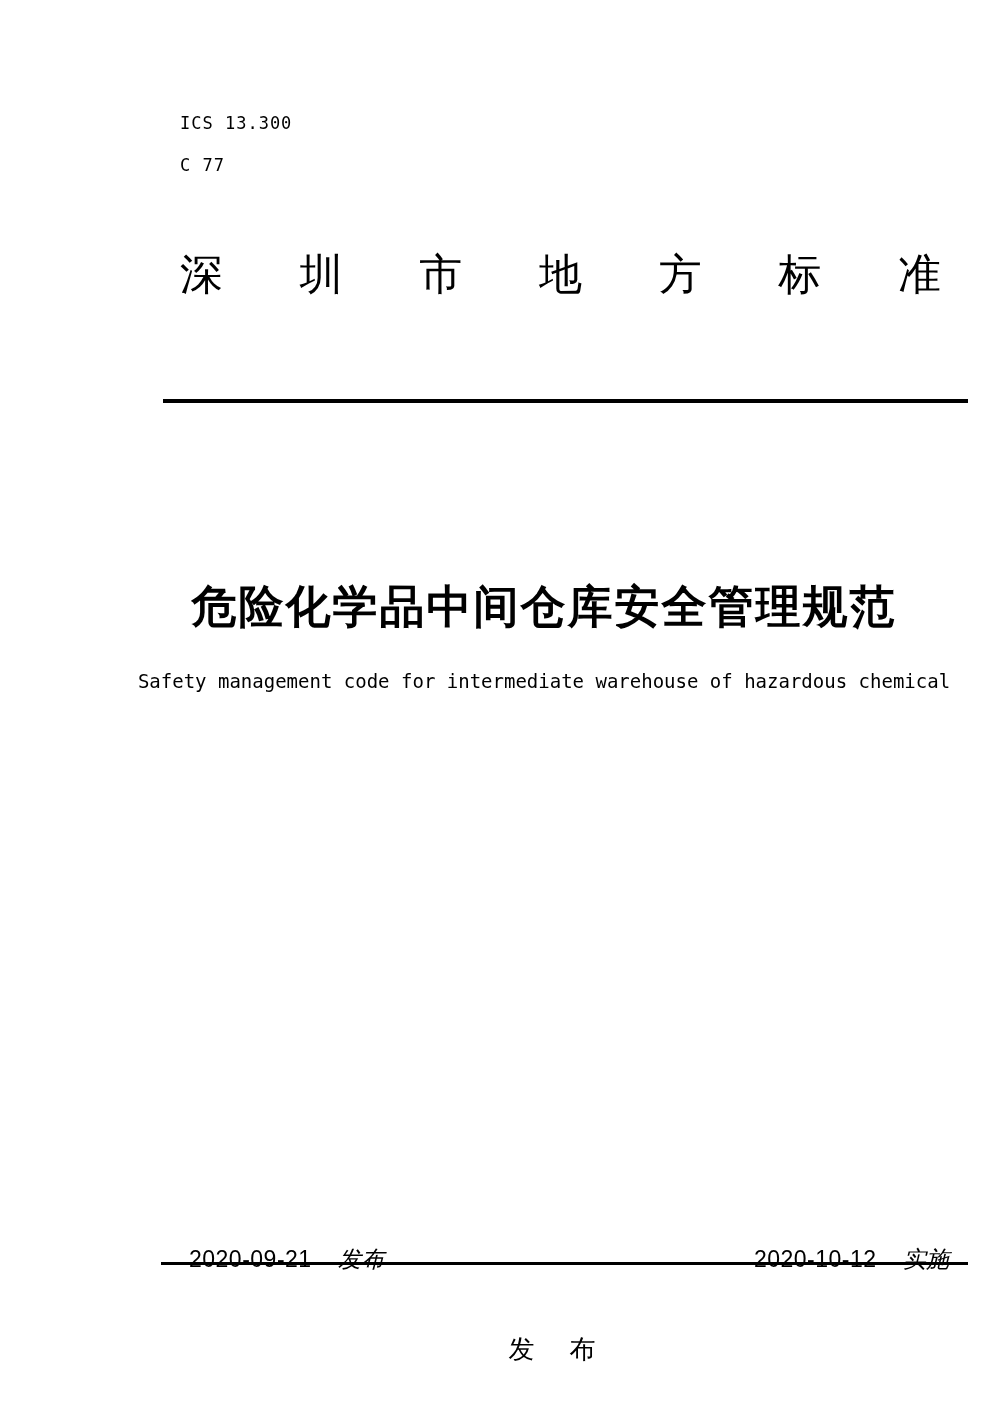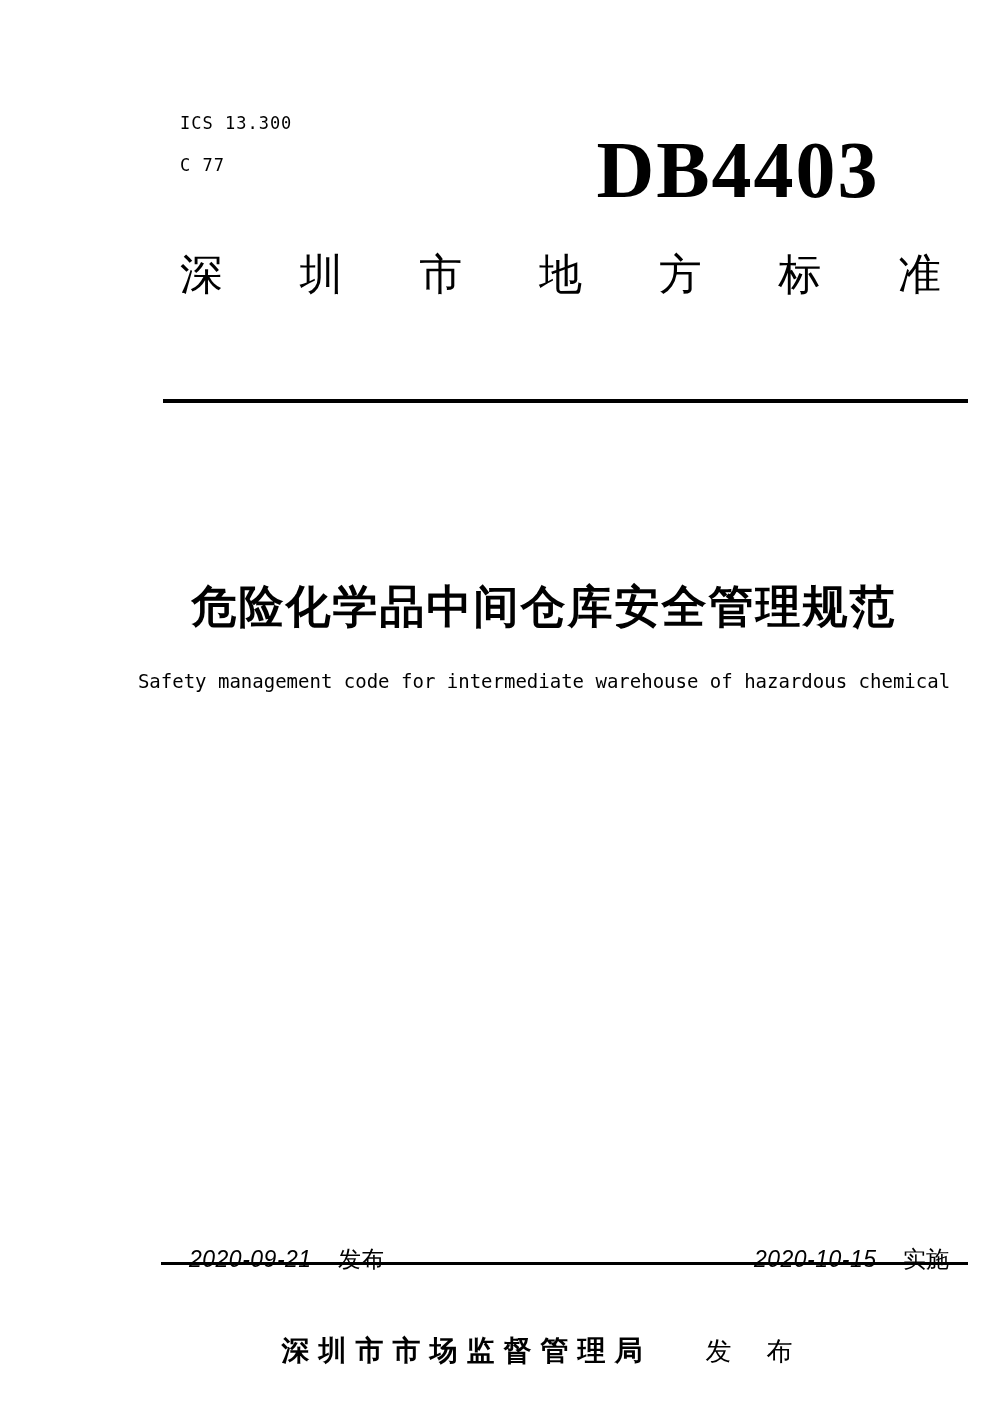--- a/index.html
+++ b/index.html
@@ -111,25 +111,25 @@
     display: flex;
     justify-content: space-between;
     font-size: 23px;
     line-height: 28px;
     color: #000;
   }
   .date-item { white-space: nowrap; }
   .date-item .num {
     font-family: "Liberation Sans", sans-serif;
     letter-spacing: 0.5px;
-    font-style: italic;
   }
   .date-item .lbl {
     margin-left: 8px;
     font-weight: 500;
+    font-style: italic;
   }
 
   .rule-bottom {
     position: absolute;
     left: 113px;
     top: 1214px;
     width: 812px;
     height: 3px;
     background: #000;
   }
@@ -160,21 +160,20 @@
 </head>
 <body>
 
 <div class="page">
 
   <div class="ics-block">
     <div>ICS 13.300</div>
     <div>C 77</div>
   </div>
 
-  <div class="standard-code">DB4403</div>
 
   <div class="standard-category">
     <span>深</span>
     <span>圳</span>
     <span>市</span>
     <span>地</span>
     <span>方</span>
     <span>标</span>
     <span>准</span>
   </div>
@@ -185,25 +184,24 @@
   <div class="title-cn">危险化学品中间仓库安全管理规范</div>
 
   <div class="title-en">Safety management code for intermediate warehouse of hazardous chemical</div>
 
   <div class="dates-row">
     <div class="date-item">
       <span class="num">2020-09-21</span>
       <span class="lbl">发布</span>
     </div>
     <div class="date-item">
-      <span class="num">2020-10-15</span>
+      <span class="num">2020-10-12</span>
       <span class="lbl">实施</span>
     </div>
   </div>
 
   <div class="rule-bottom"></div>
 
   <div class="issuer-row">
-    <span class="issuer-name">深圳市市场监督管理局</span>
     <span class="publish-label">发 布</span>
   </div>
 
 </div>
 
 </body></html>

